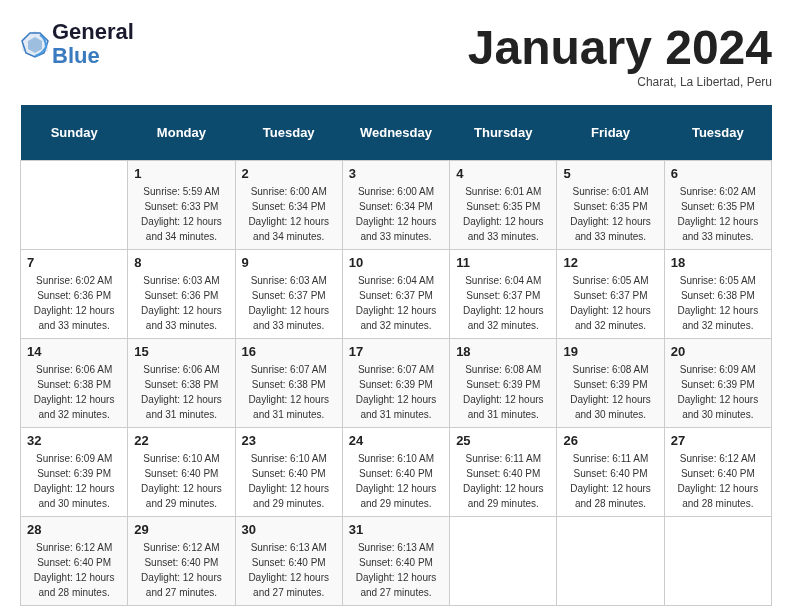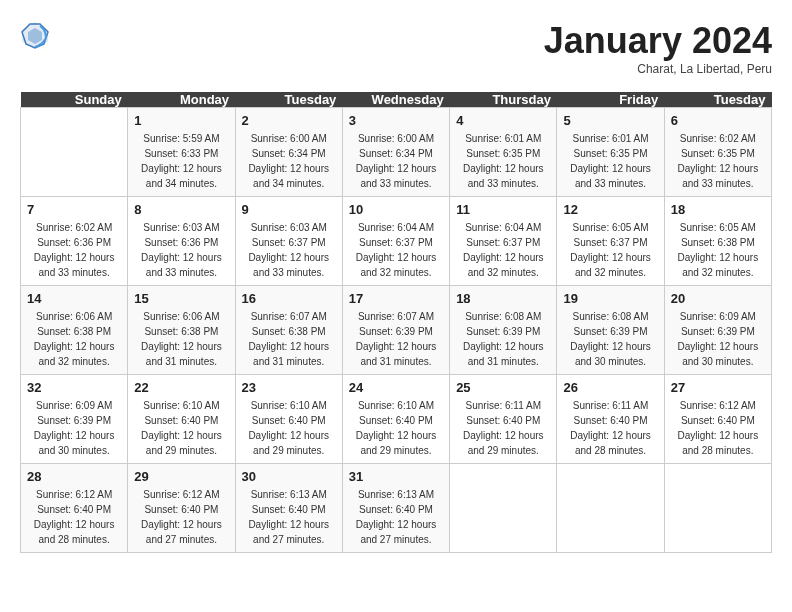--- a/index.html
+++ b/index.html
@@ -28,38 +28,38 @@
     }
     .logo-icon {
       width: 30px;
       height: 30px;
       margin-right: 2px;
     }
     .title-section {
       text-align: right;
     }
     .calendar-title {
-      font-size: 36px;
+      font-size: 48px;
       font-weight: bold;
       color: #222;
     }
     .calendar-subtitle {
       font-size: 12px;
       color: #444;
     }
     table {
       width: 100%;
       border-collapse: collapse;
       font-size: 11px;
     }
     thead tr th {
-      background-color: #404040;
+      background-color: #0c4a6e;
       color: #fff;
-      padding: 0 6px;
-      text-align: right;
+      padding: 20px 6px;
+      text-align: center;
       font-size: 13px;
       font-weight: bold;
     }
     tbody tr td {
       border: 1px solid #ccc;
       padding: 5px 6px;
       vertical-align: top;
       min-height: 80px;
       height: 80px;
       background: #fff;
@@ -88,20 +88,24 @@
 <body>
 
 <div class="header">
   <div class="logo">
     <svg class="logo-icon" viewBox="0 0 30 30">
       <polygon points="15,2 28,10 28,22 15,28 2,22 2,10" fill="#3a7abf" opacity="0.15"></polygon>
       <polygon points="20,4 28,12 24,24 15,28 6,24 2,12 10,4" fill="none" stroke="#3a7abf" stroke-width="1.5"></polygon>
       <polygon points="15,8 22,12 22,20 15,24 8,20 8,12" fill="#3a7abf" opacity="0.4"></polygon>
       <path d="M20,6 Q26,10 26,18 Q22,25 15,27" fill="none" stroke="#4a9adf" stroke-width="2"></path>
     </svg>
+    <div class="logo-text">
+      <div>General</div>
+      <div style="color:#3a7abf;">Blue</div>
+    </div>
   </div>
   <div class="title-section">
     <div class="calendar-title">January 2024</div>
     <div class="calendar-subtitle">Charat, La Libertad, Peru</div>
   </div>
 </div>
 
 <table>
   <thead>
     <tr>

